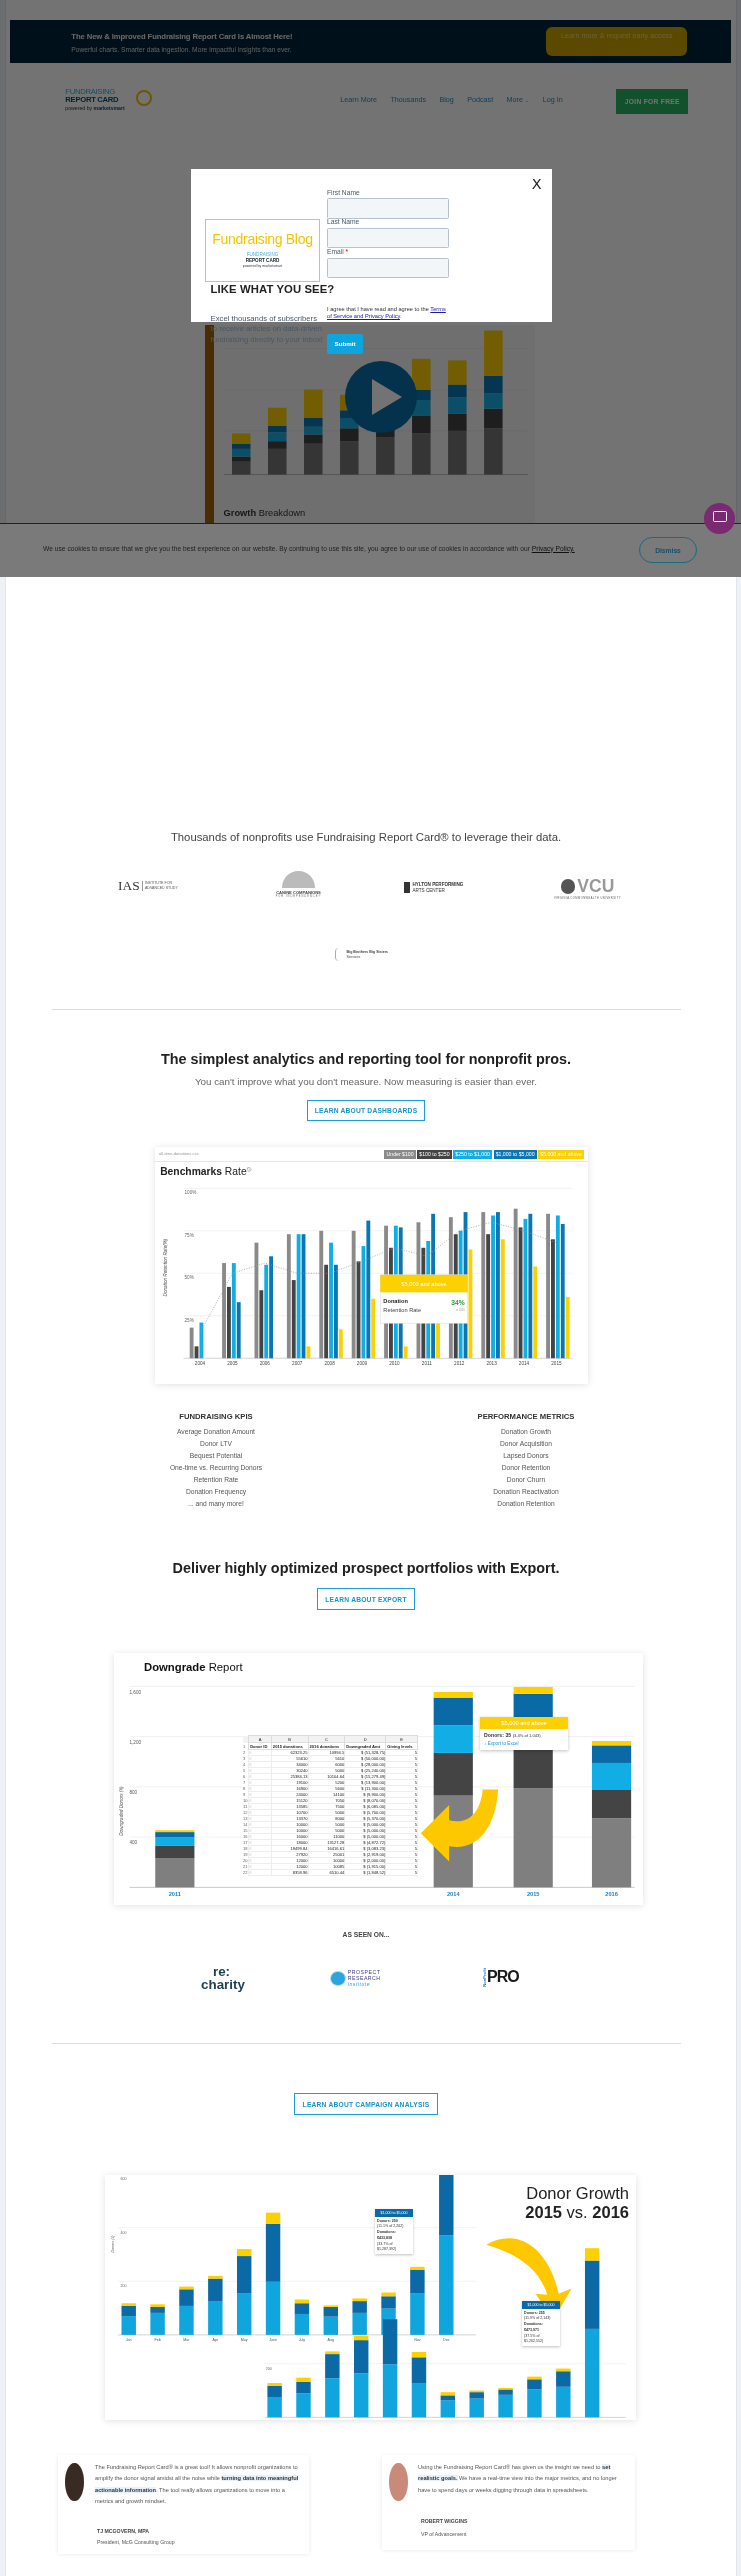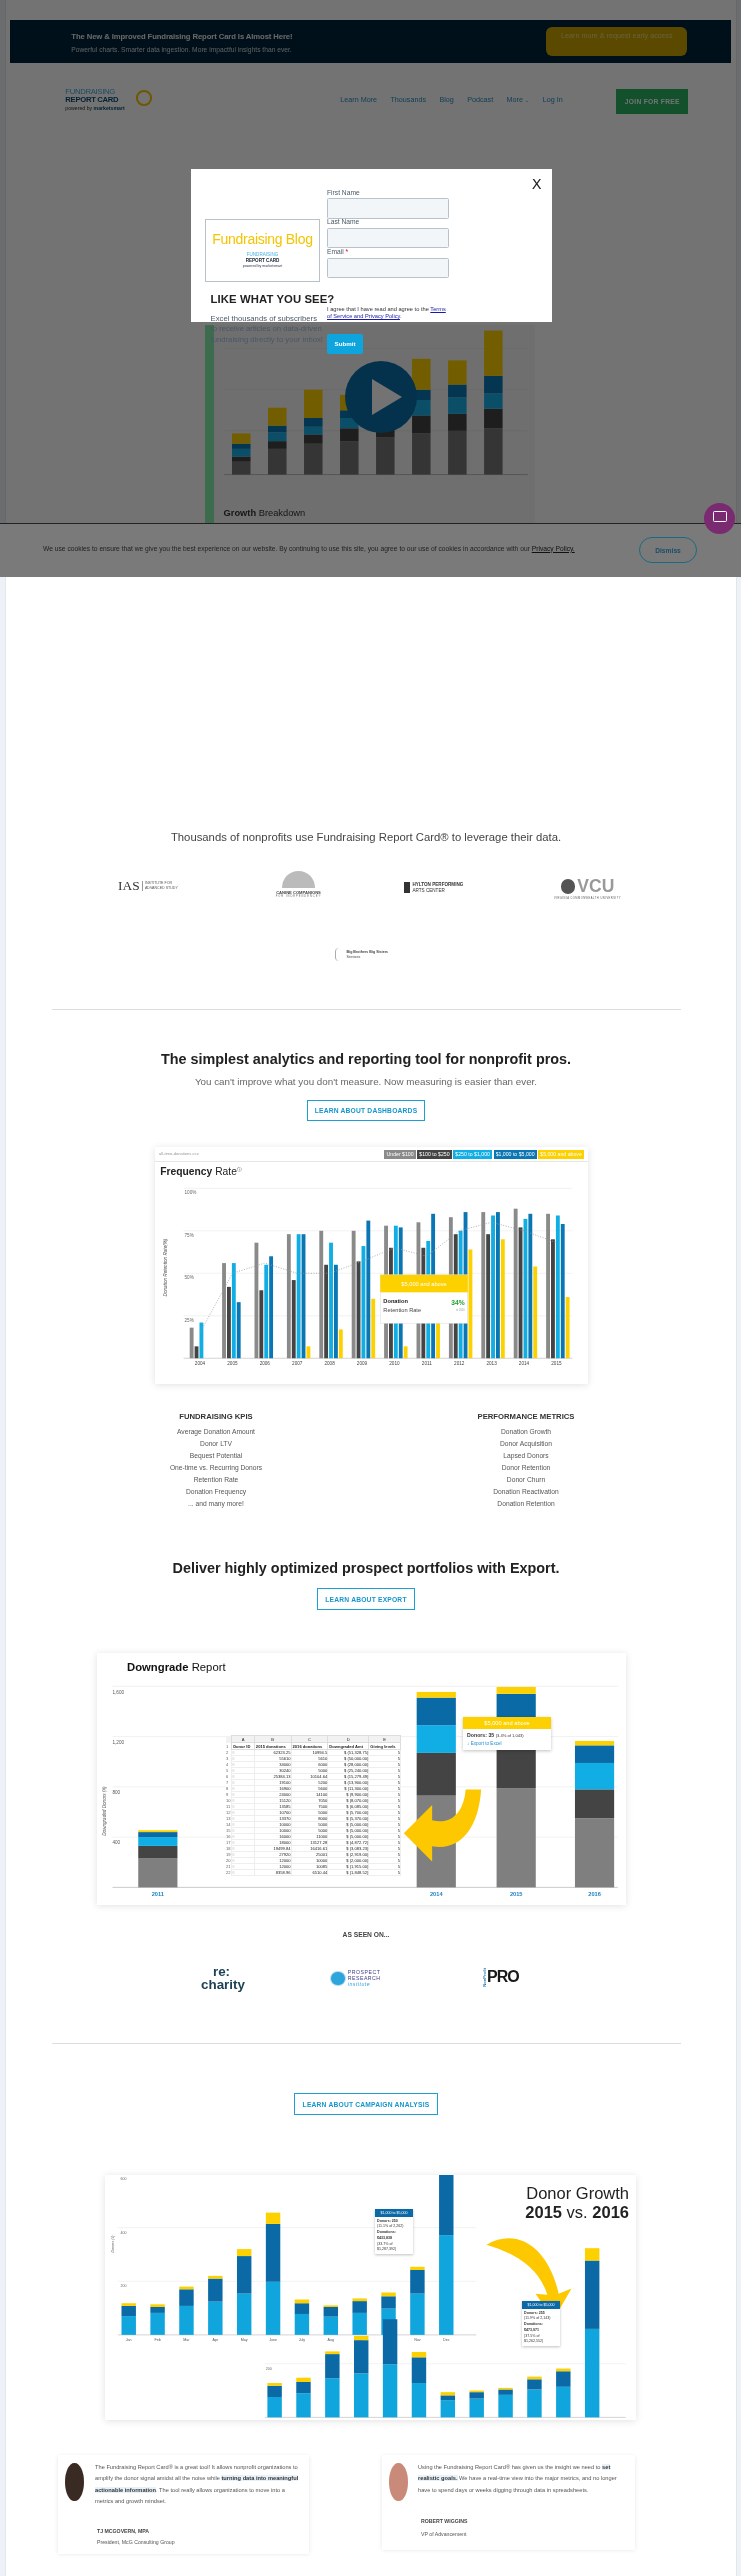--- a/index.html
+++ b/index.html
@@ -14,41 +14,41 @@
 .logo{position:absolute;left:55px;top:25px}
 .logo .l1{font-size:7.7px;color:#3aa6d8;letter-spacing:-0.3px;line-height:7.7px}
 .logo .l2{font-size:7.7px;color:#0c4d72;font-weight:bold;letter-spacing:-0.3px;line-height:8.2px}
 .logo .l3{font-size:5.2px;color:#333;margin-top:1px}
 .logo .l3 b{color:#0b4e75}
 .logo .ring{position:absolute;left:71px;top:2.1px;width:15.5px;height:15.5px;border-radius:50%;border:2.1px solid #f0c300}
 .navlinks{position:absolute;left:330px;top:32px;display:flex;gap:0}
 .navlinks a{font-size:7.2px;color:#2a8bc0;margin-right:13.4px;text-decoration:none}
 .join{position:absolute;left:606px;top:26px;width:72px;height:25px;background:#28b463;color:#fff;font-size:6.7px;font-weight:bold;text-align:center;line-height:25px;letter-spacing:0.3px}
 .hero-title{position:absolute;left:0;width:732px;top:181px;text-align:center;font-size:23px;font-weight:bold;color:#222}
-.video{position:absolute;left:205px;top:325px;width:320px;height:204px;background:#86efac}
+.video{position:absolute;left:205px;top:325px;width:320px;height:204px;background:#a16207}
 .video .inner{position:absolute;left:9.3px;top:0;width:321px;height:204px;background:#f6f6f6;overflow:hidden}
 .gb-title{position:absolute;left:9.3px;top:183px;font-size:9.3px;color:#333}
 .gb-title b{font-weight:bold}
 .play{position:absolute;left:131px;top:36px;width:72px;height:72px;border-radius:50%;background:#0a6ea7}
 .play:after{content:"";position:absolute;left:27px;top:18px;border-left:30px solid #fff;border-top:18px solid transparent;border-bottom:18px solid transparent}
 .overlay{position:absolute;left:0;top:0;width:742px;height:577px;background:rgba(0,0,0,0.55)}
 .cookie{position:absolute;left:0;top:523px;width:742px;height:54px;background:#7a7a7a;border-top:1px solid #222}
 .cookie .txt{position:absolute;left:43px;top:20.6px;font-size:6.7px;color:#222}
 .cookie .txt u{color:#111}
 .cookie .dismiss{position:absolute;left:639px;top:13.4px;width:58px;height:26px;border:0.8px solid #1a6a80;border-radius:13px;color:#1a4e66;text-align:center;line-height:25px;font-size:6.7px;font-weight:bold}
 .chat{position:absolute;left:704px;top:503px;width:31px;height:31px;border-radius:50%;background:#7a2a70}
 .chat:after{content:"";position:absolute;left:9.3px;top:8.2px;width:11.3px;height:9.3px;border:1.5px solid #fff;border-radius:1.5px}
 .modal{position:absolute;left:191px;top:169px;width:361px;height:153px;background:#fff}
 .modal .close{position:absolute;right:10.3px;top:7.2px;font-size:14.4px;color:#222;font-family:"DejaVu Sans",sans-serif}
 .modal .blogbox{position:absolute;left:14px;top:50px;width:115px;height:63px;border:0.5px solid #b8c2cc;text-align:center}
 .modal .blogbox .bt{margin-top:11.3px;font-size:14px;color:#f5c400;letter-spacing:-0.3px}
 .modal .blogbox .bl1{margin-top:5.2px;font-size:4.6px;color:#4ab0e0;line-height:5.2px}
 .modal .blogbox .bl2{font-size:4.6px;color:#123;font-weight:bold;line-height:5.2px}
 .modal .blogbox .bl3{font-size:3.6px;color:#335;margin-top:1.5px}
-.modal h3{position:absolute;left:19.6px;top:124px;font-size:11.3px;font-weight:bold;color:#222;letter-spacing:0.1px}
+.modal h3{position:absolute;left:19.6px;top:114px;font-size:11.3px;font-weight:bold;color:#222;letter-spacing:0.1px}
 .modal .msg{position:absolute;left:19.6px;top:145px;width:113px;font-size:7.7px;color:#4a5866;line-height:10.3px}
 .modal .fld{position:absolute;left:136px;width:122px}
 .modal .fld label{display:block;font-size:6.7px;color:#4a5866;margin-bottom:2.6px}
 .modal .fld label .req{color:#d20000}
 .modal .fld input{width:100%;height:20.6px;background:#f3f6f9;border:0.5px solid #b8c2cc;border-radius:1.5px}
 .modal .agree{position:absolute;left:136px;top:137px;width:124px;font-size:5.7px;color:#333;line-height:7.2px}
 .modal .agree u{color:#1a1aaa}
 .modal .submit{position:absolute;left:136px;top:165px;width:36px;height:19.6px;background:#0ea5df;color:#fff;border-radius:2.1px;font-weight:bold;font-size:6.2px;text-align:center;line-height:19.6px}
 .sec-center{position:absolute;left:0;width:732px;text-align:center}
 .h-light{font-size:11.3px;color:#444;font-weight:normal}
@@ -220,21 +220,21 @@
   <div class="h2">The simplest analytics and reporting tool for nonprofit pros.</div>
   <div class="sub">You can't improve what you don't measure. Now measuring is easier than ever.</div>
   <div class="outline-btn">LEARN ABOUT DASHBOARDS</div>
 </div>
 <div class="card" style="left:155px;top:1147px;width:433px;height:237px">
   <div style="position:absolute;left:4.1px;top:4.1px;font-size:4.1px;color:#999">all-time-donations.csv</div>
   <div style="position:absolute;right:4.1px;top:2.1px">
     <span class="legend-chip" style="background:#8a8a8a">Under $100</span><span class="legend-chip" style="background:#444">$100 to $250</span><span class="legend-chip" style="background:#10aee5">$250 to $1,000</span><span class="legend-chip" style="background:#0a76b3">$1,000 to $5,000</span><span class="legend-chip" style="background:#fdd000">$5,000 and above</span>
   </div>
   <div style="position:absolute;left:0;top:14.4px;width:433px;height:0.5px;background:#e6e6e6"></div>
-  <div style="position:absolute;left:5.2px;top:18.5px;font-size:10.3px;color:#222"><b>Frequency</b><span> Rate</span><sup style="font-size:4.6px">ⓘ</sup></div>
+  <div style="position:absolute;left:5.2px;top:18.5px;font-size:10.3px;color:#222"><b>Benchmarks</b><span> Rate</span><sup style="font-size:4.6px">ⓘ</sup></div>
   <svg id="retention-svg" width="433" height="206" style="position:absolute;left:0;top:31px" viewBox="0 0 840 400">
       <line x1="55" x2="810" y1="350" y2="350" stroke="#aaa"></line>
       <line x1="55" x2="810" y1="267.5" y2="267.5" stroke="#e5e5e5"></line>
       <text x="57" y="279.5" font-size="9" fill="#666" font-family="Liberation Sans, sans-serif">25%</text>
       <line x1="55" x2="810" y1="185" y2="185" stroke="#e5e5e5"></line>
       <text x="57" y="197" font-size="9" fill="#666" font-family="Liberation Sans, sans-serif">50%</text>
       <line x1="55" x2="810" y1="102.5" y2="102.5" stroke="#e5e5e5"></line>
       <text x="57" y="114.5" font-size="9" fill="#666" font-family="Liberation Sans, sans-serif">75%</text>
       <line x1="55" x2="810" y1="20" y2="20" stroke="#e5e5e5"></line>
       <text x="57" y="32" font-size="9" fill="#666" font-family="Liberation Sans, sans-serif">100%</text>
@@ -337,21 +337,21 @@
   <div>Donor Retention</div>
   <div>Donor Churn</div>
   <div>Donation Reactivation</div>
   <div>Donation Retention</div>
 </div>
 
 <div class="sec-center" style="top:1560px">
   <div class="h2">Deliver highly optimized prospect portfolios with Export.</div>
   <div class="outline-btn">LEARN ABOUT EXPORT</div>
 </div>
-<div class="card" style="left:97px;top:1653px;width:529px;height:252px">
+<div class="card" style="left:114px;top:1653px;width:529px;height:252px">
   <div style="position:absolute;left:30px;top:8.2px;font-size:11.3px;color:#111"><b>Downgrade</b><span> Report</span></div>
   <svg id="downgrade-svg" width="529" height="222" style="position:absolute;left:0;top:28px" viewBox="0 0 1026 430">
       <line x1="30" x2="1010" y1="400" y2="400" stroke="#999"></line>
       <line x1="30" x2="1010" y1="302.5" y2="302.5" stroke="#e3e3e3"></line>
       <text x="30" y="316.5" font-size="9" fill="#555" font-family="Liberation Sans, sans-serif">400</text>
       <line x1="30" x2="1010" y1="205" y2="205" stroke="#e3e3e3"></line>
       <text x="30" y="219" font-size="9" fill="#555" font-family="Liberation Sans, sans-serif">800</text>
       <line x1="30" x2="1010" y1="107.5" y2="107.5" stroke="#e3e3e3"></line>
       <text x="30" y="121.5" font-size="9" fill="#555" font-family="Liberation Sans, sans-serif">1,200</text>
       <line x1="30" x2="1010" y1="10" y2="10" stroke="#e3e3e3"></line>

